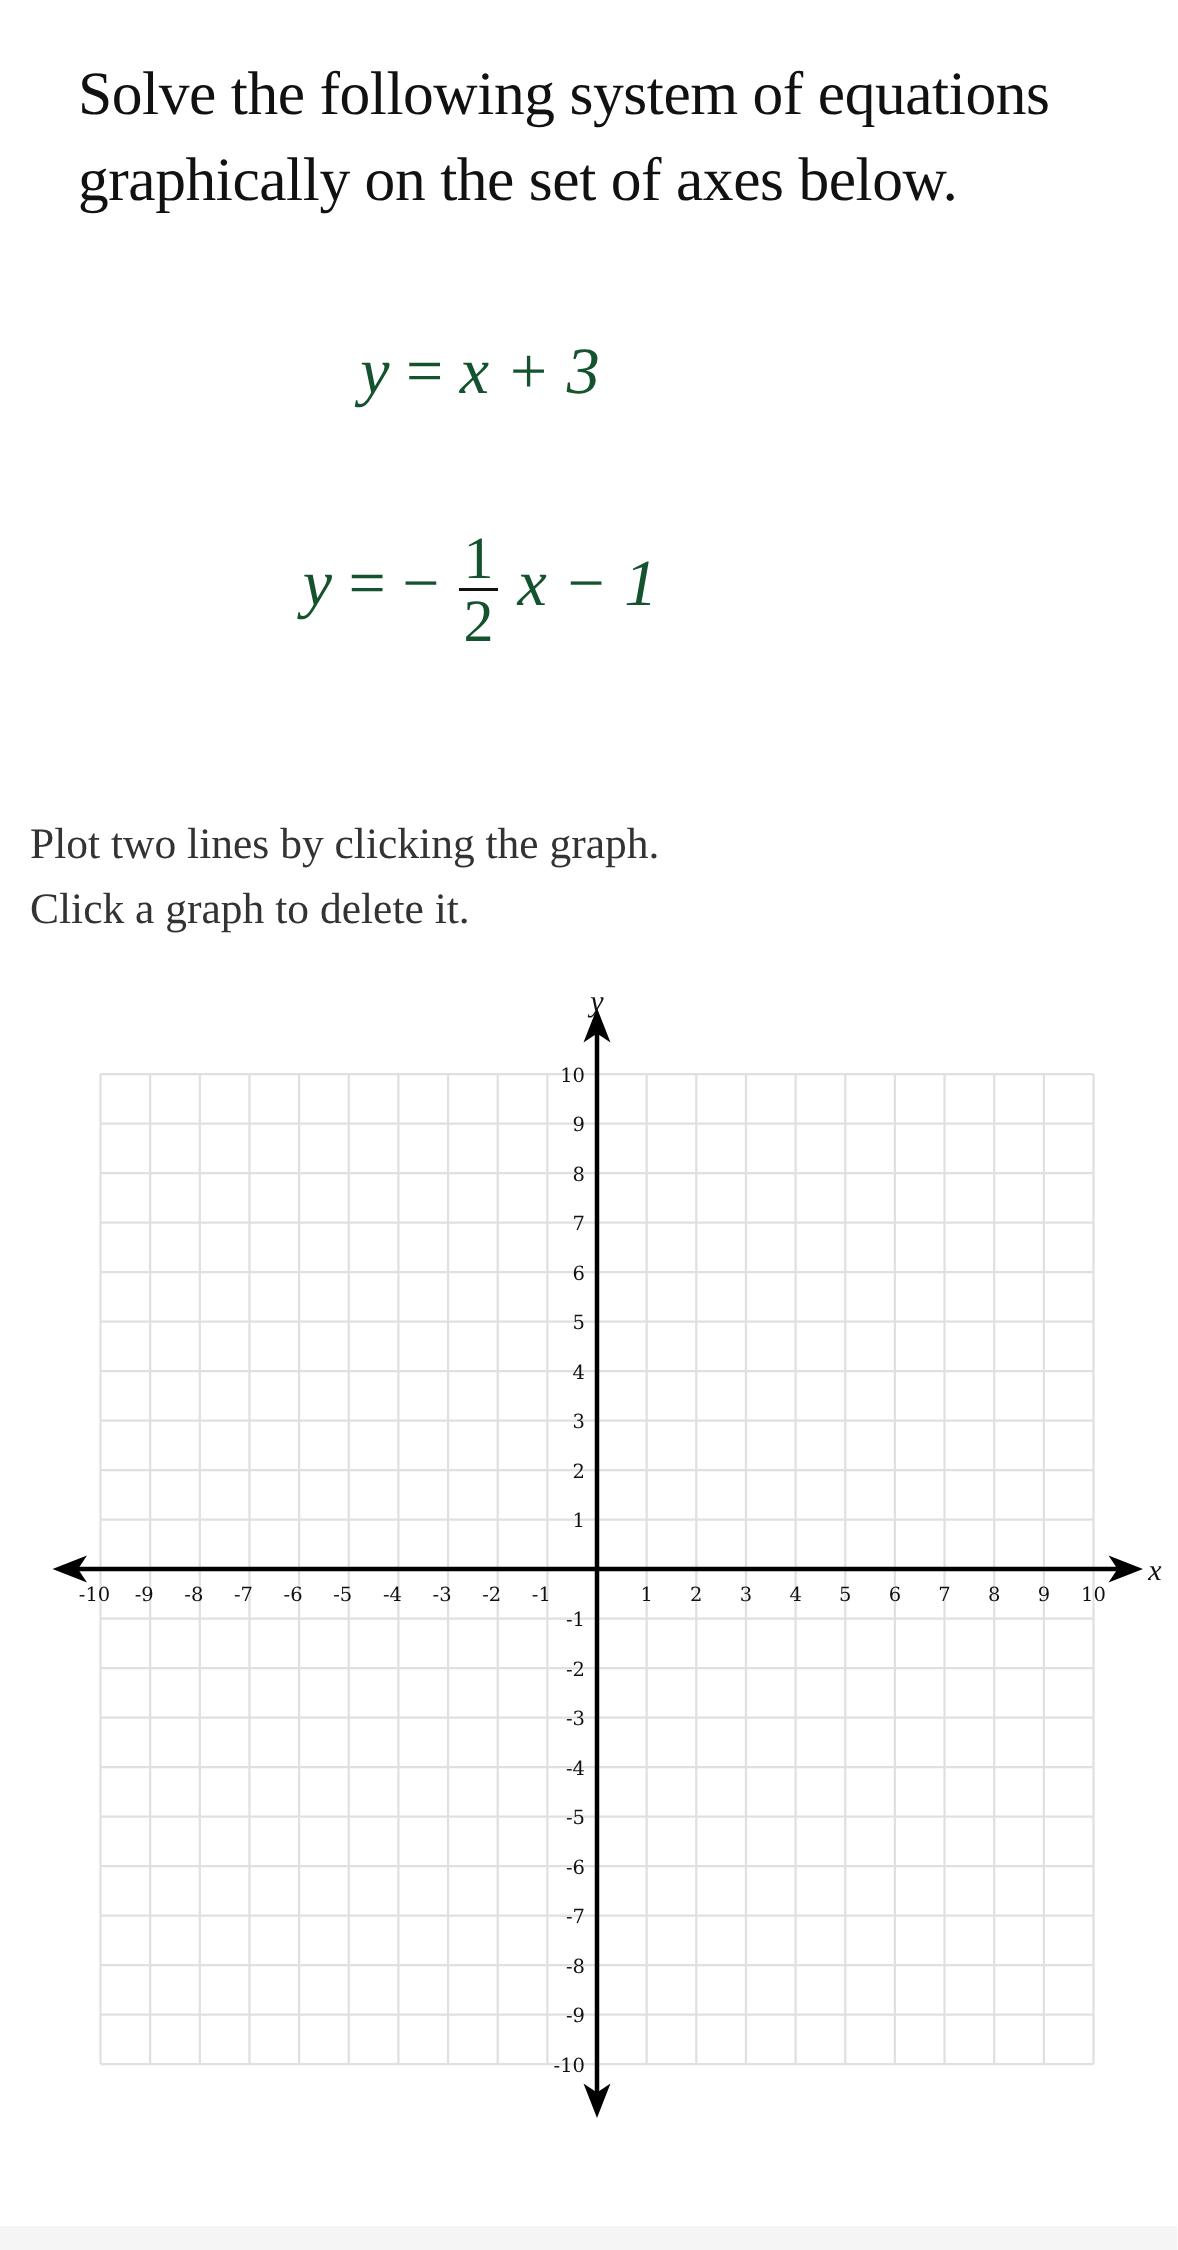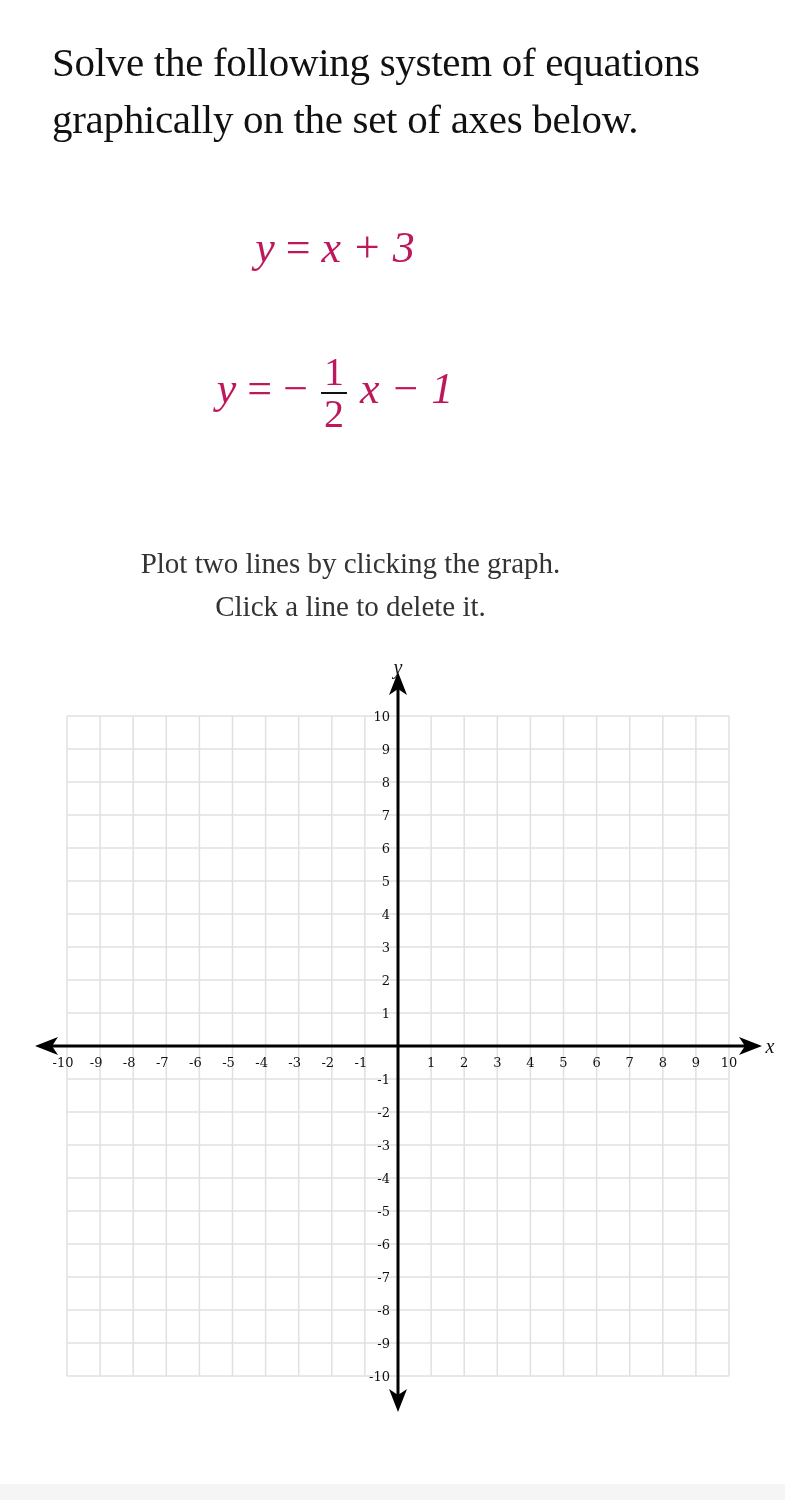--- a/index.html
+++ b/index.html
@@ -1,25 +1,25 @@
 <!DOCTYPE html>
 <html><head>
 <meta charset="utf-8">
 <style>
   html, body { margin:0; padding:0; background:#fff; }
   body { width:785px; height:1500px; position:relative; overflow:hidden; font-family:"DejaVu Serif","Liberation Serif",serif; color:#111; }
   .question { position:absolute; left:4px; top:34px; width:780px; font-family:"Liberation Serif",serif; font-size:41px; line-height:57px; color:#111; letter-spacing:-0.3px;margin-left:48px; }
-  .eq { position:absolute; left:0; width:640px; text-align:center; font-family:"Liberation Serif",serif; font-size:44px; color:#be185d;margin-left:15px; }
+  .eq { position:absolute; left:0; width:640px; text-align:center; font-family:"Liberation Serif",serif; font-size:44px; color:#14532d; }
   .eq i { font-style:italic; }
   .eq1 { top:222px; }
   .eq2 { top:352px; }
   .frac { display:inline-block; vertical-align:middle; text-align:center; line-height:1; margin:0 2px; }
   .frac .num { display:block; font-size:40px; padding:0 3px; border-bottom:2px solid #111; }
   .frac .den { display:block; font-size:40px; padding:0 3px; }
-  .instr { position:absolute; left:0; width:701px; text-align:center; font-family:"Liberation Serif",serif; font-size:29px; color:#333; }
+  .instr { position:absolute; left:0; width:701px; text-align:left; font-family:"Liberation Serif",serif; font-size:29px; color:#333;padding-left:20px; }
   .instr1 { top:547px; }
   .instr2 { top:590px; }
   .graph { position:absolute; left:0; top:650px; width:785px; height:780px; cursor:crosshair; }
   .bottom-band { position:absolute; left:0; top:1484px; width:785px; height:16px; background:#f5f5f5; }
 </style>
 </head>
 <body>
 
 <div class="question">Solve the following system of equations graphically on the set of axes below.</div>
 
@@ -34,21 +34,21 @@
   <span> = </span>
   <span>−</span>
   <span class="frac">
     <span class="num">1</span>
     <span class="den">2</span>
   </span>
   <i>x − 1</i>
 </div>
 
 <div class="instr instr1">Plot two lines by clicking the graph.</div>
-<div class="instr instr2">Click a line to delete it.</div>
+<div class="instr instr2">Click a graph to delete it.</div>
 
 <div class="graph">
   <svg id="graph-svg" width="785" height="780" viewBox="0 0 785 780">
       <line x1="67" y1="66" x2="67" y2="726" stroke="#e0e0e0" stroke-width="1.5"></line>
       <line x1="100.09999999999997" y1="66" x2="100.09999999999997" y2="726" stroke="#e0e0e0" stroke-width="1.5"></line>
       <line x1="133.2" y1="66" x2="133.2" y2="726" stroke="#e0e0e0" stroke-width="1.5"></line>
       <line x1="166.29999999999998" y1="66" x2="166.29999999999998" y2="726" stroke="#e0e0e0" stroke-width="1.5"></line>
       <line x1="199.39999999999998" y1="66" x2="199.39999999999998" y2="726" stroke="#e0e0e0" stroke-width="1.5"></line>
       <line x1="232.5" y1="66" x2="232.5" y2="726" stroke="#e0e0e0" stroke-width="1.5"></line>
       <line x1="265.6" y1="66" x2="265.6" y2="726" stroke="#e0e0e0" stroke-width="1.5"></line>

